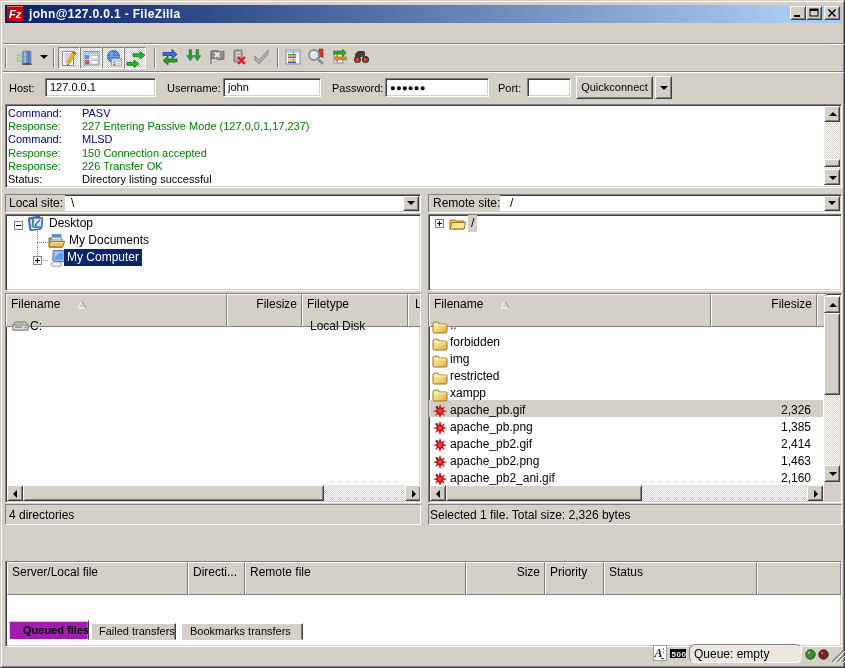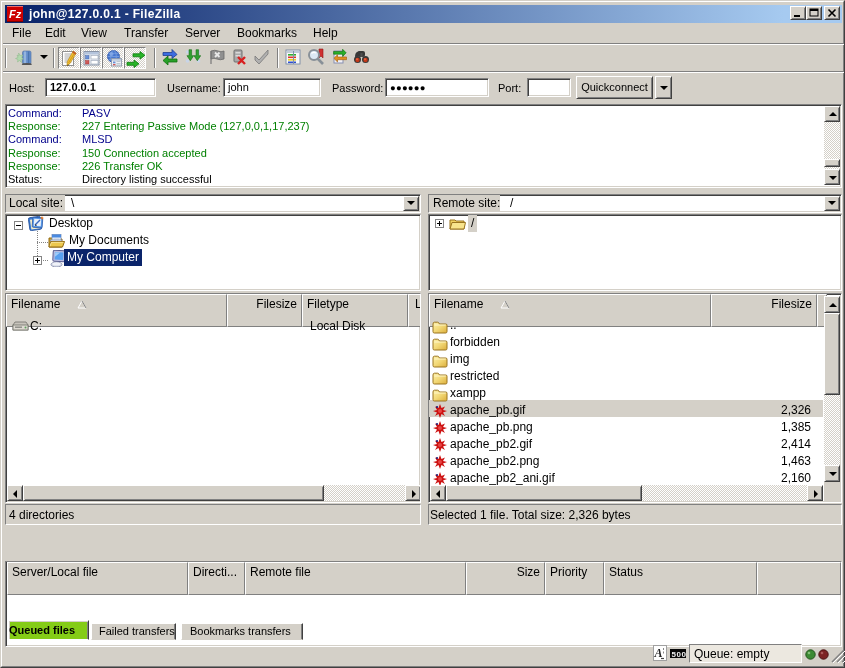--- a/index.html
+++ b/index.html
@@ -90,29 +90,20 @@
         <rect x="3" y="2" width="8" height="7" fill="none" stroke="#000" stroke-width="1"></rect>
         <rect x="3" y="2" width="8" height="2" fill="#000"></rect>
       </svg>
     </div>
   <div class="winbtn raised" style="left:823px;">
       <svg width="14" height="12" style="left:0;top:0">
         <path d="M3.5 2.5 L10.5 9.5 M10.5 2.5 L3.5 9.5" stroke="#000" stroke-width="1.6"></path>
       </svg>
     </div>
 
-  <div class="abs" id="menubar">
-      <span style="left:7px">File</span>
-      <span style="left:40px">Edit</span>
-      <span style="left:76px">View</span>
-      <span style="left:119px">Transfer</span>
-      <span style="left:180px">Server</span>
-      <span style="left:232px">Bookmarks</span>
-      <span style="left:308px">Help</span>
-    </div>
   <div class="abs hgroove" style="left:2px;top:42px;width:841px;"></div>
 
   <div class="abs" id="toolbar" style="left:0;top:44px;width:845px;height:26px;">
     <div class="abs vsep" style="left:4px;top:3px;height:20px;"></div>
     <svg class="abs" style="left:14px;top:3px" width="17" height="17">
       <rect x="7.5" y="3" width="8.5" height="13" rx="1.5" fill="#6a93cf" stroke="#44689e" stroke-width="0.6"></rect>
       <rect x="9" y="3.5" width="2" height="12" fill="#94b4dd"></rect>
       <rect x="12.8" y="3.5" width="1.6" height="12" fill="#4a74ae"></rect>
       <ellipse cx="11.8" cy="16.2" rx="5" ry="1.3" fill="#555"></ellipse>
       <path d="M3.5 5 L5.5 7.5 L8 7 L6.5 9.5 L8.5 11 L6 11.5 L6.5 14.5 L4.5 12.5 L2.5 14 L3 11.5 L0.5 10.5 L3 9.5 L2 7 L4 8 Z" fill="#b2d8ae" stroke="#8ab886" stroke-width="0.5"></path>
@@ -225,21 +216,21 @@
       <circle cx="4.5" cy="11" r="2.2" fill="#c03818"></circle>
       <circle cx="12.5" cy="11" r="2.2" fill="#c03818"></circle>
       <circle cx="4" cy="10.3" r="1" fill="#e86040"></circle>
       <circle cx="12" cy="10.3" r="1" fill="#e86040"></circle>
     </svg>
   </div>
   <div class="abs hgroove" style="left:2px;top:70px;width:841px;"></div>
 
   <div class="abs" id="qc" style="left:0;top:71px;width:845px;height:32px;">
     <div class="abs" style="left:8px;top:10px;">Host:</div>
-    <div class="abs sunk field" style="left:44px;top:6px;width:111px;height:19px;font-weight:bold;">
+    <div class="abs sunk field" style="left:44px;top:6px;width:111px;height:19px;">
         <span style="position:absolute;left:4px;top:2px;line-height:13px">127.0.0.1</span>
       </div>
     <div class="abs" style="left:166px;top:10px;">Username:</div>
     <div class="abs sunk field" style="left:222px;top:6px;width:98px;height:19px;">
         <span style="position:absolute;left:4px;top:2px;line-height:13px">john</span>
       </div>
     <div class="abs" style="left:331px;top:10px;">Password:</div>
     <div class="abs sunk field" style="left:384px;top:6px;width:104px;height:19px;">
         <span style="position:absolute;left:4px;top:2px;line-height:13px;font-size:9.5px;letter-spacing:0.2px">●●●●●●</span>
       </div>
@@ -480,37 +471,37 @@
     <div class="hseg" style="left:1px;width:181px;">Server/Local file</div>
     <div class="hseg" style="left:182px;width:57px;">Directi...</div>
     <div class="hseg" style="left:239px;width:221px;">Remote file</div>
     <div class="hseg" style="left:460px;width:79px;text-align:right;">Size</div>
     <div class="hseg" style="left:539px;width:59px;">Priority</div>
     <div class="hseg" style="left:598px;width:153px;">Status</div>
     <div class="hseg" style="left:751px;width:84px;"></div>
   </div>
 
   <div class="abs" id="tabs" style="left:0;top:619px;width:845px;height:20px;font-size:11px;white-space:nowrap;">
-    <div class="abs" style="left:7px;top:0;width:81px;height:20px;background:#84cc16;border:1px solid;border-color:#fff #404040 #fff #fff;box-shadow:inset 1px 1px 0 #d4d0c8, inset -1px 0 0 #808080;padding-left:0;line-height:18px;font-weight:bold;overflow:hidden;">Queued files</div>
+    <div class="abs" style="left:7px;top:0;width:81px;height:20px;background:#a21caf;border:1px solid;border-color:#fff #404040 #fff #fff;box-shadow:inset 1px 1px 0 #d4d0c8, inset -1px 0 0 #808080;padding-left:14px;line-height:18px;font-weight:bold;overflow:hidden;">Queued files</div>
     <div class="abs" style="left:90px;top:3px;width:85px;height:17px;background:#d4d0c8;border:1px solid;border-color:#fff #404040 #d4d0c8 #fff;box-shadow:inset -1px 0 0 #808080;padding-left:7px;line-height:15px;overflow:hidden;">Failed transfers</div>
     <div class="abs" style="left:180px;top:3px;width:122px;height:17px;background:#d4d0c8;border:1px solid;border-color:#fff #404040 #d4d0c8 #fff;box-shadow:inset -1px 0 0 #808080;padding-left:8px;line-height:15px;overflow:hidden;">Bookmarks transfers</div>
   </div>
 
   <div class="abs" id="statusbar" style="left:0;top:641px;width:845px;height:22px;">
     <svg class="abs" style="left:652px;top:3px" width="14" height="16">
       <rect x="0.5" y="0.5" width="13" height="15" fill="#fff" stroke="#a0a0a0" stroke-width="1"></rect>
       <text x="1.5" y="12" font-size="12" font-weight="bold" font-style="italic" fill="#222" font-family="Liberation Serif">A</text>
       <path d="M10.5 3 v2 M10.5 6.5 v2" stroke="#888" stroke-width="1"></path>
       <path d="M8 13.5 h3" stroke="#444" stroke-width="1.2"></path>
     </svg>
     <svg class="abs" style="left:669px;top:7px" width="16" height="9">
       <rect x="0" y="0" width="16" height="9" fill="#080808"></rect>
       <text x="1.5" y="7.5" font-size="8" font-weight="bold" fill="#f0f0f0" font-family="Liberation Sans" letter-spacing="0.5">500</text>
     </svg>
-    <div class="abs sunk1" style="left:688px;top:2px;width:113px;height:19px;background:#ece8e0;">
+    <div class="abs sunk1" style="left:688px;top:2px;width:113px;height:19px;background:#ece8e0;border-radius:6px;">
         <span style="position:absolute;left:4px;top:2px;">Queue: empty</span>
       </div>
     <svg class="abs" style="left:804px;top:7px" width="11" height="11">
         <circle cx="5.5" cy="5.5" r="4.7" fill="#3c8a34" stroke="#24541e"></circle>
         <circle cx="4" cy="4" r="1.3" fill="#84c078"></circle>
       </svg>
     <svg class="abs" style="left:817px;top:7px" width="11" height="11">
         <circle cx="5.5" cy="5.5" r="4.7" fill="#7c2424" stroke="#481212"></circle>
         <circle cx="4" cy="4" r="1.3" fill="#a85858"></circle>
       </svg>

